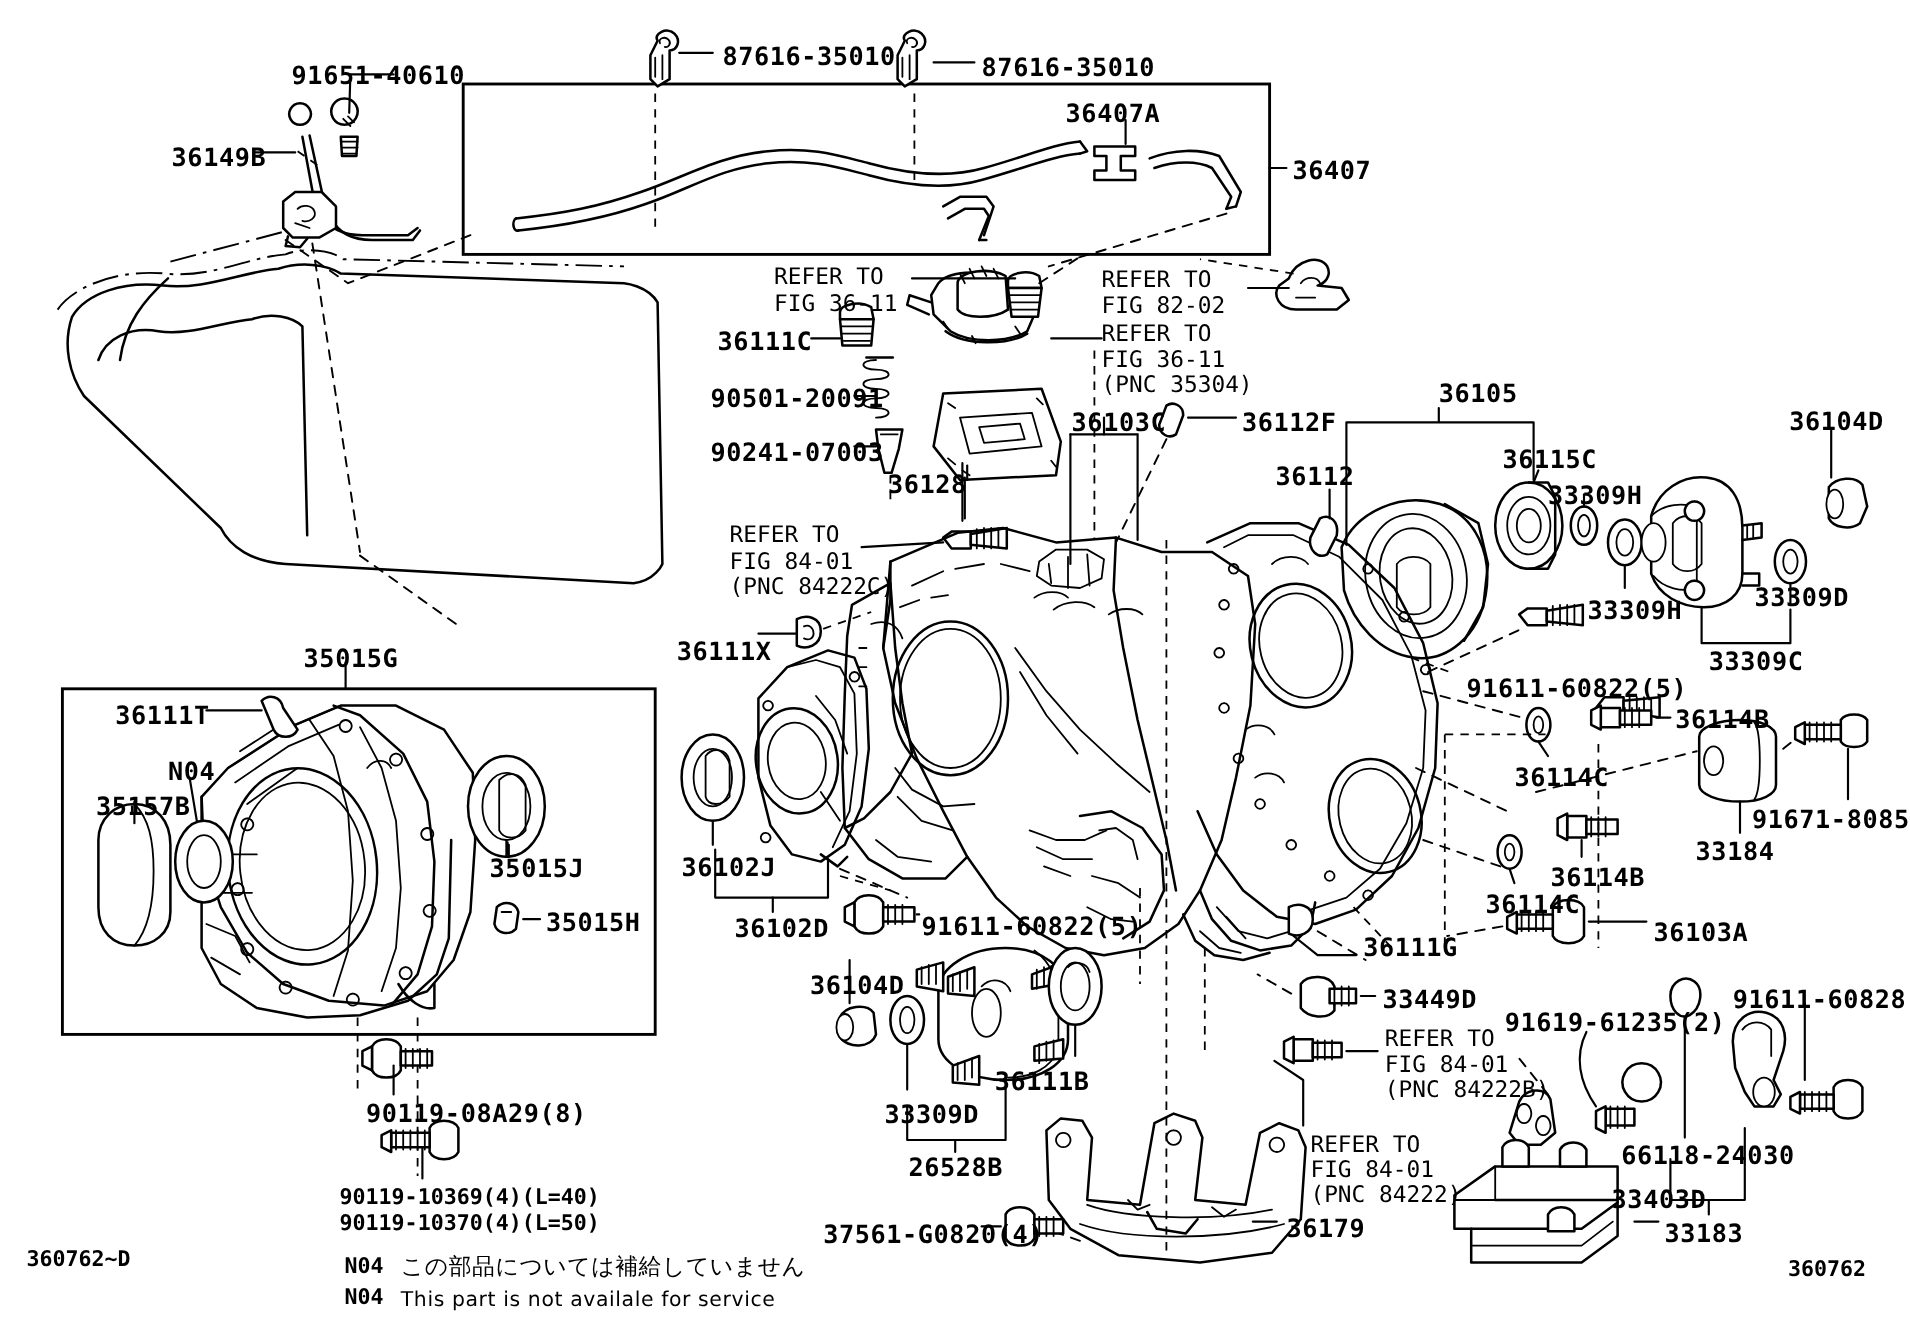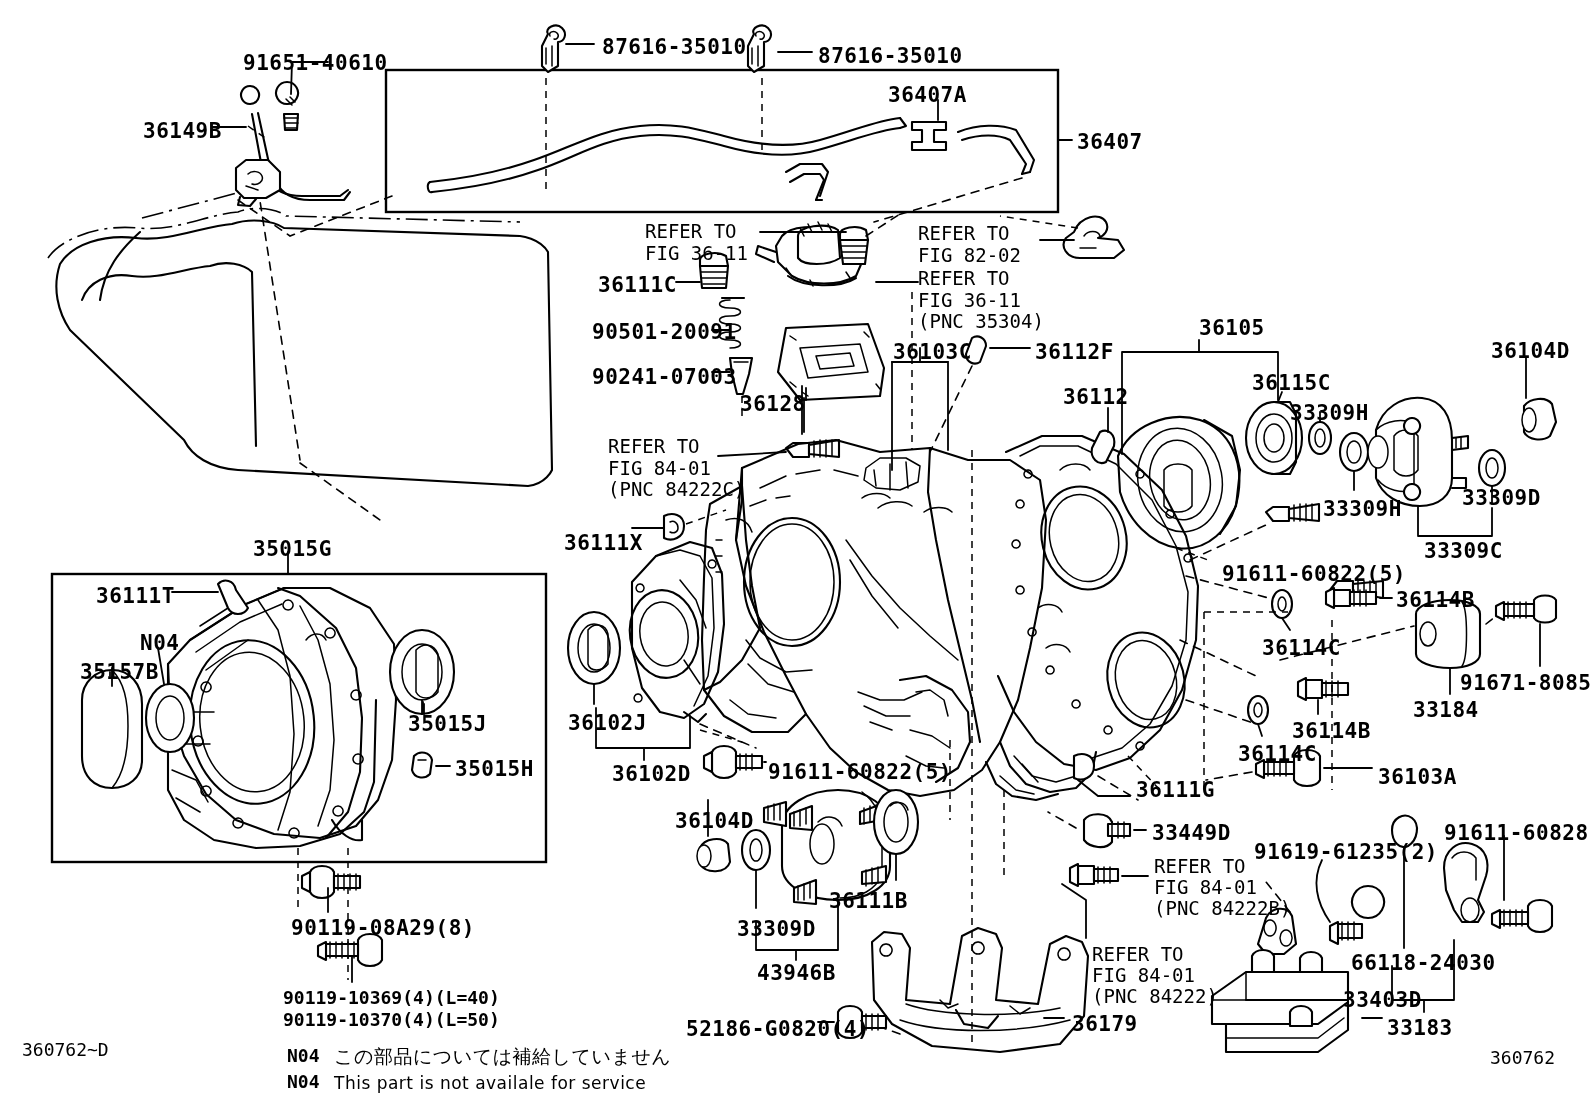--- a/index.html
+++ b/index.html
@@ -18,21 +18,21 @@
     font-weight:700;
     font-size:21px;
     letter-spacing:0.5px;
     white-space:pre;
     line-height:1.08;
   }
   .lbl.small{font-size:18px;letter-spacing:0px;font-weight:700;}
   .lbl.ref{font-size:19px;font-weight:400;letter-spacing:0px;}
   .lbl.jp{font-family:"DejaVu Sans","Liberation Sans",sans-serif;font-size:19px;font-weight:400;}
   .lbl.en{font-family:"DejaVu Sans","Liberation Sans",sans-serif;font-size:17px;font-weight:400;}
-  .lbl.code{font-size:18px;font-weight:400;letter-spacing:0px;}
+  .lbl.code{font-size:18px;font-weight:700;letter-spacing:0px;}
 </style>
 </head>
 <body>
 
 <div id="page">
 
   <svg id="art" viewBox="0 0 1592 1099" xmlns="http://www.w3.org/2000/svg">
     <defs>
       <style>
         .s{fill:none;stroke:#000;stroke-width:2.1;stroke-linecap:round;stroke-linejoin:round;}
@@ -595,35 +595,35 @@
   <div class="lbl" style="left:1460px;top:672px">91671-80850</div>
   <div class="lbl" style="left:1413px;top:699px">33184</div>
   <div class="lbl" style="left:1292px;top:720px">36114B</div>
   <div class="lbl" style="left:1238px;top:743px">36114C</div>
   <div class="lbl" style="left:1378px;top:766px">36103A</div>
   <div class="lbl" style="left:1136px;top:779px">36111G</div>
   <div class="lbl" style="left:1152px;top:822px">33449D</div>
   <div class="lbl" style="left:675px;top:810px">36104D</div>
   <div class="lbl" style="left:829px;top:890px">36111B</div>
   <div class="lbl" style="left:737px;top:918px">33309D</div>
-  <div class="lbl" style="left:757px;top:962px">43946B</div>
+  <div class="lbl" style="left:757px;top:962px">26528B</div>
   <div class="lbl ref" style="left:1154px;top:856px">REFER TO</div>
   <div class="lbl ref" style="left:1154px;top:877px">FIG 84-01</div>
   <div class="lbl ref" style="left:1154px;top:898px">(PNC 84222B)</div>
   <div class="lbl" style="left:1254px;top:841px">91619-61235(2)</div>
   <div class="lbl" style="left:1444px;top:822px">91611-60828</div>
   <div class="lbl" style="left:1351px;top:952px">66118-24030</div>
   <div class="lbl" style="left:1343px;top:989px">33403D</div>
   <div class="lbl" style="left:1387px;top:1017px">33183</div>
   <div class="lbl ref" style="left:1092px;top:944px">REFER TO</div>
   <div class="lbl ref" style="left:1092px;top:965px">FIG 84-01</div>
   <div class="lbl ref" style="left:1092px;top:986px">(PNC 84222)</div>
   <div class="lbl" style="left:1072px;top:1013px">36179</div>
-  <div class="lbl" style="left:686px;top:1018px">52186-G0820(4)</div>
-  <div class="lbl" style="left:291px;top:917px">90119-08A29(8)</div>
+  <div class="lbl" style="left:686px;top:1018px">37561-G0820(4)</div>
+  <div class="lbl" style="left:305px;top:917px">90119-08A29(8)</div>
   <div class="lbl small" style="left:283px;top:988px">90119-10369(4)(L=40)</div>
   <div class="lbl small" style="left:283px;top:1010px">90119-10370(4)(L=50)</div>
 
   <div class="lbl code" style="left:22px;top:1040px">360762~D</div>
   <div class="lbl code" style="left:1490px;top:1048px">360762</div>
   <div class="lbl small" style="left:287px;top:1046px">N04</div>
   <div class="lbl jp" style="left:334px;top:1046px">この部品については補給していません</div>
   <div class="lbl small" style="left:287px;top:1072px">N04</div>
   <div class="lbl en" style="left:334px;top:1074px">This part is not availale for service</div>
 

